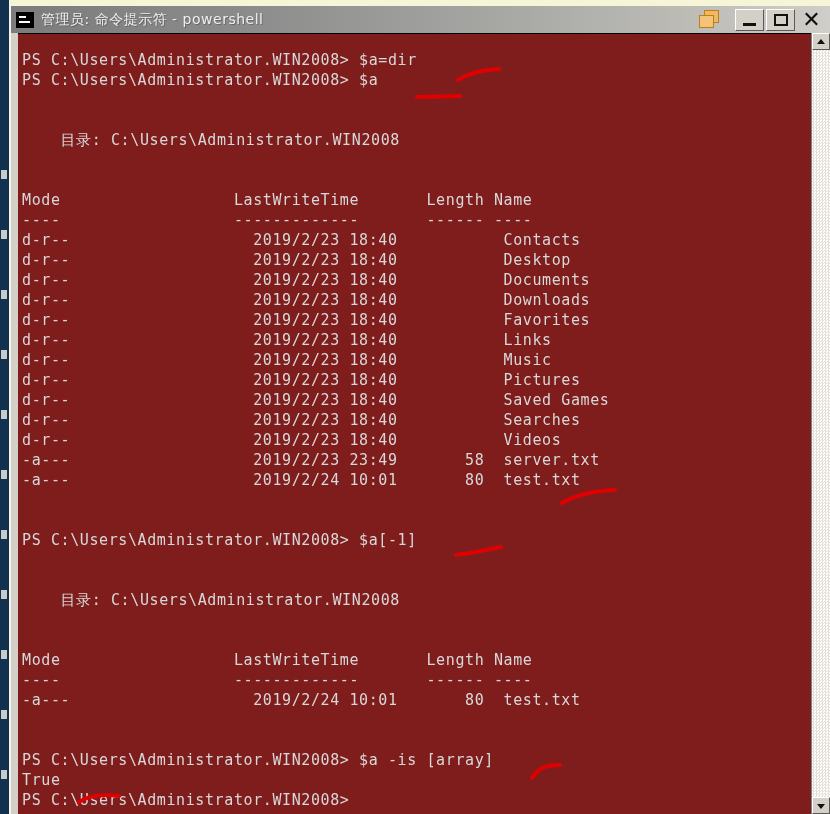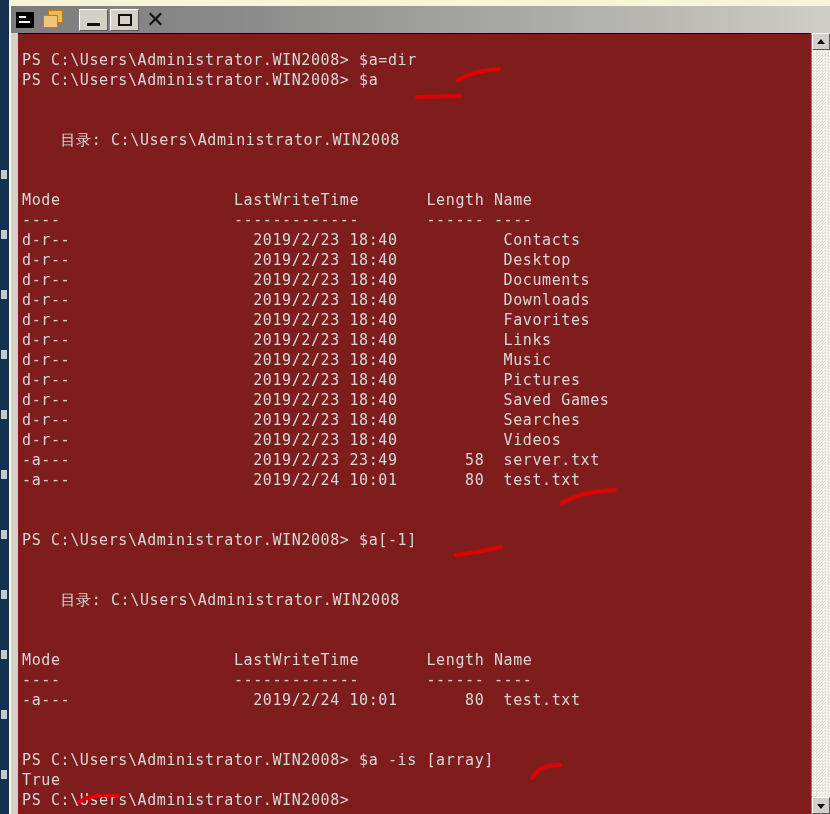--- a/index.html
+++ b/index.html
@@ -210,20 +210,21 @@
     <div class="mark" style="top:710px"></div>
     <div class="mark" style="top:770px"></div>
   </div>
 
   <div id="window">
 
     <div class="topband"></div>
 
     <div id="titlebar">
       <div class="sysicon"></div>
+      <div id="title-text">管理员: 命令提示符 - powershell</div>
       <div class="folder-icon">
         <div class="fsheet f1"></div>
         <div class="fsheet f2"></div>
       </div>
       <div class="winbtns">
         <div class="winbtn">
           <div class="min-bar"></div>
         </div>
         <div class="winbtn">
           <div class="max-box"></div>

